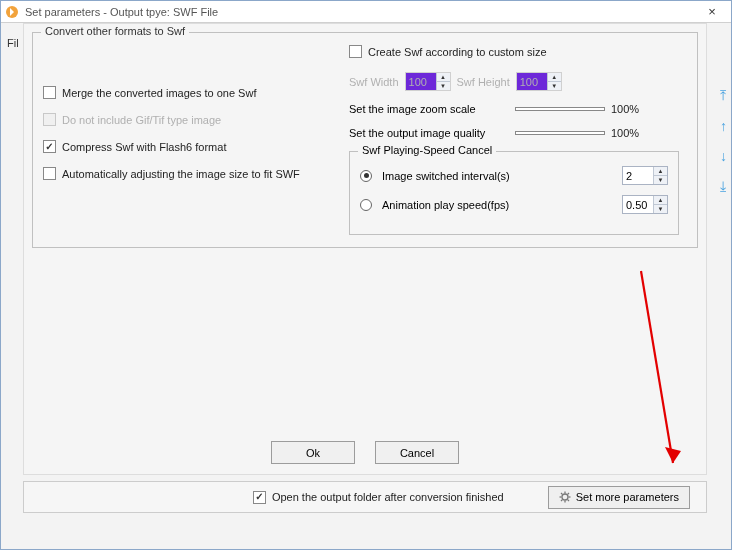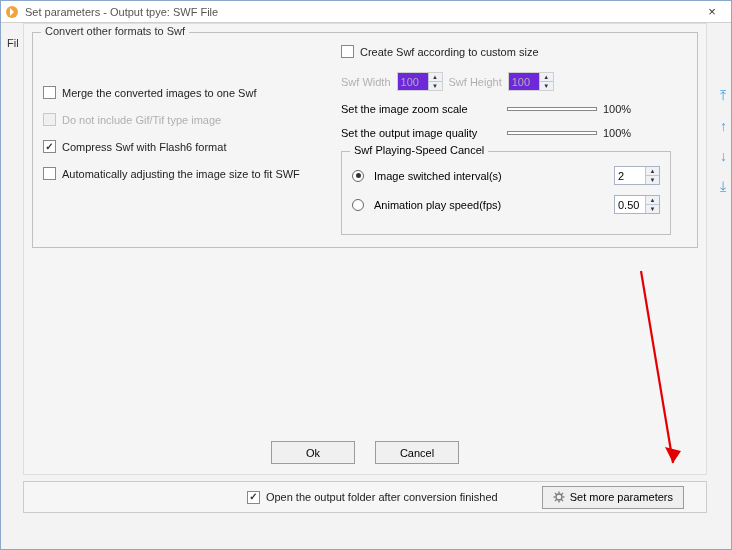--- a/index.html
+++ b/index.html
@@ -53,21 +53,21 @@
   position: absolute;
   top: 22px; left: 22px; right: 24px; bottom: 74px;
   background: #f5f5f5;
   border: 1px solid #ddd;
   padding: 8px 8px 12px 8px;
 }
 
 
 .fs {
   border: 1px solid #c0c0c0;
-  padding: 12px 26px 12px 10px;
+  padding: 12px 18px 12px 10px;
   position: relative;
   margin-bottom: 8px;
 }
 .fs > .legend {
   position: absolute;
   top: -8px; left: 8px;
   background: #f5f5f5;
   padding: 0 4px;
   font-size: 11px;
   color: #333;
@@ -191,21 +191,21 @@
   padding:0 14px;
 }
 
 
 .footer {
   position:absolute;
   left:22px; right:24px; bottom:36px;
   height:32px;
   border:1px solid #ccc;
   display:flex; align-items:center; justify-content:flex-end;
-  gap:44px; padding:0 22px;
+  gap:44px; padding:0 16px;
   background:#f6f6f6;
 }
 .footer .chk-row { margin:0; }
 .more-btn {
   height:23px;
   border:1px solid #9c9c9c;
   background:#efefef;
   display:flex; align-items:center; gap:5px;
   padding:0 10px;
   font-size:11px;

